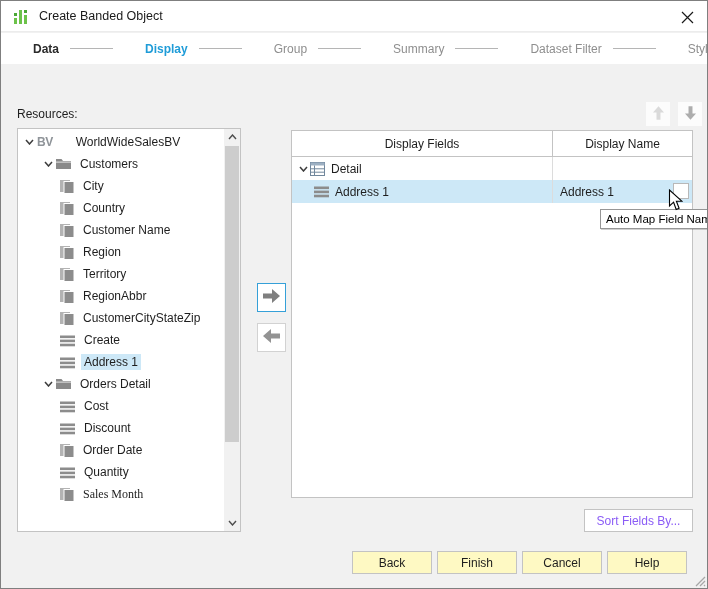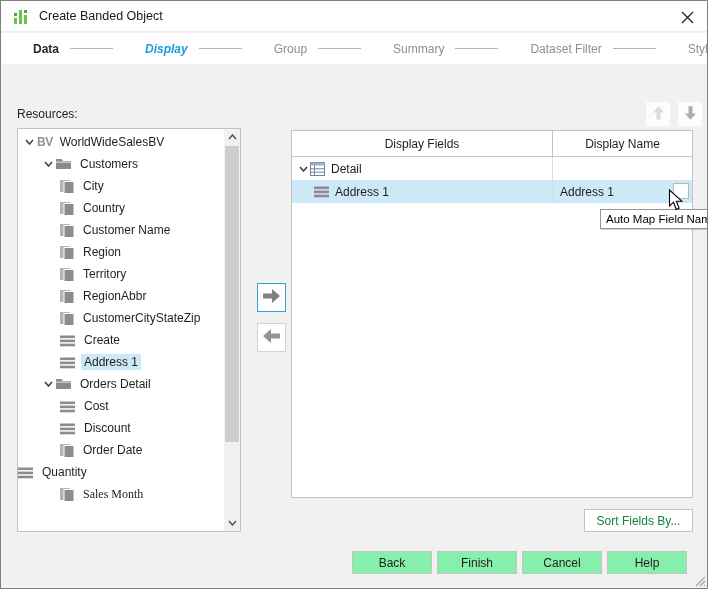--- a/index.html
+++ b/index.html
@@ -15,38 +15,38 @@
     border-bottom:1px solid #ececec; display:flex; align-items:center; padding:0 12px; }
   .app-icon { width:17px; height:17px; margin-right:9px; display:inline-flex; }
   .title { font-size:12.5px; color:#1a1a1a; }
   .close-btn { position:absolute; right:10px; top:6px; width:20px; height:20px;
     display:flex; align-items:center; justify-content:center; }
   
   .steps { position:absolute; top:32px; left:0; right:0; height:31px; background:#fff;
     display:flex; align-items:center; padding-left:11px; }
   .step { white-space:nowrap;margin-left:21px; }
   .step.done    { font-weight:bold; color:#2b2b2b; }
-  .step.active  { font-weight:bold; color:#1f9cd8;font-style:italic; }
+  .step.active  { font-weight:bold; color:#1f9cd8; }
   .step.pending { color:#8e8e8e; }
   .step-sep { width:43px; height:1px; background:#b5b5b5; margin:0 11px; flex:none; }
   
   .subtitle-band { position:absolute; top:63px; left:0; right:0; height:34px; background:#fbfbfb;
     border-bottom:1px solid #d6d6d6; display:flex; align-items:center; padding-left:16px;
     color:#8f8f8f; font-size:12.5px; }
   
   .resources-label { position:absolute; left:16px; top:106px; color:#1e1e1e; }
   .tree-box { position:absolute; left:16px; top:127px; width:224px; height:404px;
     background:#fff; border:1px solid #c3c3c3; overflow:hidden; }
   .tree-rows { position:absolute; left:0; top:2px; right:16px; }
   .tree-row { height:22px; display:flex; align-items:center; white-space:nowrap; }
   .tree-row .chev { width:15px; display:inline-flex; justify-content:center; flex:none; }
   .tree-row .icon { display:inline-flex; margin-right:6px; flex:none; }
   .tree-label { padding:1px 3px; }
   .tree-label.selected { background:#cde8f7; }
-  .bv-glyph { font-weight:bold; color:#8f9499; font-size:12px; letter-spacing:-0.5px; margin-right:4px; }
+  .bv-glyph { font-weight:bold; color:#8f9499; font-size:12px; letter-spacing:-0.5px; margin-right:20px; }
   
   .vscroll { position:absolute; top:0; right:0; width:16px; height:100%; background:#f1f1f1; }
   .vscroll .sb-btn { position:absolute; left:0; width:16px; height:16px; background:#f1f1f1;
     display:flex; align-items:center; justify-content:center; }
   .vscroll .sb-up { top:0; } .vscroll .sb-down { bottom:0; }
   .vscroll .sb-thumb { position:absolute; left:1px; top:17px; width:14px; height:296px; background:#cdcdcd; }
   
   .transfer-btn { position:absolute; width:29px; height:29px; background:#fff;
     display:flex; align-items:center; justify-content:center; }
   .add-btn    { left:256px; top:282px; border:1.5px solid #35a0d8; }
@@ -70,24 +70,24 @@
   .automap-btn { position:absolute; right:3px; top:3px; width:16px; height:16px;
     background:#fff; border:1px solid #b8b8b8; }
   
   .tooltip { position:absolute; left:599px; top:208px; height:20px; background:#fff;
     border:1px solid #969696; box-shadow:1px 1px 0 rgba(0,0,0,.18);
     display:flex; align-items:center; padding:0 5px; font-size:11.5px; color:#000;
     white-space:nowrap; z-index:6; }
   .cursor { position:absolute; left:667px; top:188px; z-index:7; pointer-events:none; }
   
   .sort-btn { position:absolute; left:583px; top:508px; width:109px; height:23px;
-    background:#fff; border:1px solid #c3c3c3; font-size:12px; color:#15803d;
+    background:#fff; border:1px solid #c3c3c3; font-size:12px; color:#8b5cf6;
     font-family:"Liberation Sans", sans-serif; }
   .footer { position:absolute; right:20px; top:550px; display:flex; gap:5px; }
-  .footer button { width:80px; height:23px; background:#86efac; border:1px solid #c3c3c3;
+  .footer button { width:80px; height:23px; background:#fef9c3; border:1px solid #c3c3c3;
     font-size:12px; color:#1e1e1e; font-family:"Liberation Sans", sans-serif; }
   .grip { position:absolute; right:1px; bottom:1px; width:12px; height:12px; }
 </style>
 </head>
 <body>
 
 <div class="window">
 
   <div class="titlebar">
     <span class="app-icon">
@@ -275,21 +275,21 @@
         <div class="tree-row" style="padding-left: 42px;">
           <span class="icon">
             <svg width="14" height="13" viewBox="0 0 14 13">
               <rect x="0" y="0" width="10" height="12" fill="#b3b3b3"></rect>
               <rect x="3.5" y="1" width="10" height="12" fill="#fff"></rect>
               <rect x="4.5" y="2" width="9" height="11" fill="#8c8c8c"></rect>
             </svg>
           </span>
           <span class="tree-label">Order Date</span>
         </div>
-        <div class="tree-row" style="">
+        <div class="tree-row" style="padding-left: 42px;">
           <span class="icon">
             <svg width="15" height="13" viewBox="0 0 15 13">
               <rect x="0" y="1.5" width="15" height="2.6" fill="#8c8c8c"></rect>
               <rect x="0" y="5.6" width="15" height="2.6" fill="#8c8c8c"></rect>
               <rect x="0" y="9.7" width="15" height="2.6" fill="#8c8c8c"></rect>
             </svg>
           </span>
           <span class="tree-label">Quantity</span>
         </div>
         <div class="tree-row" style="padding-left: 42px; font-family: Liberation Serif, serif;">

